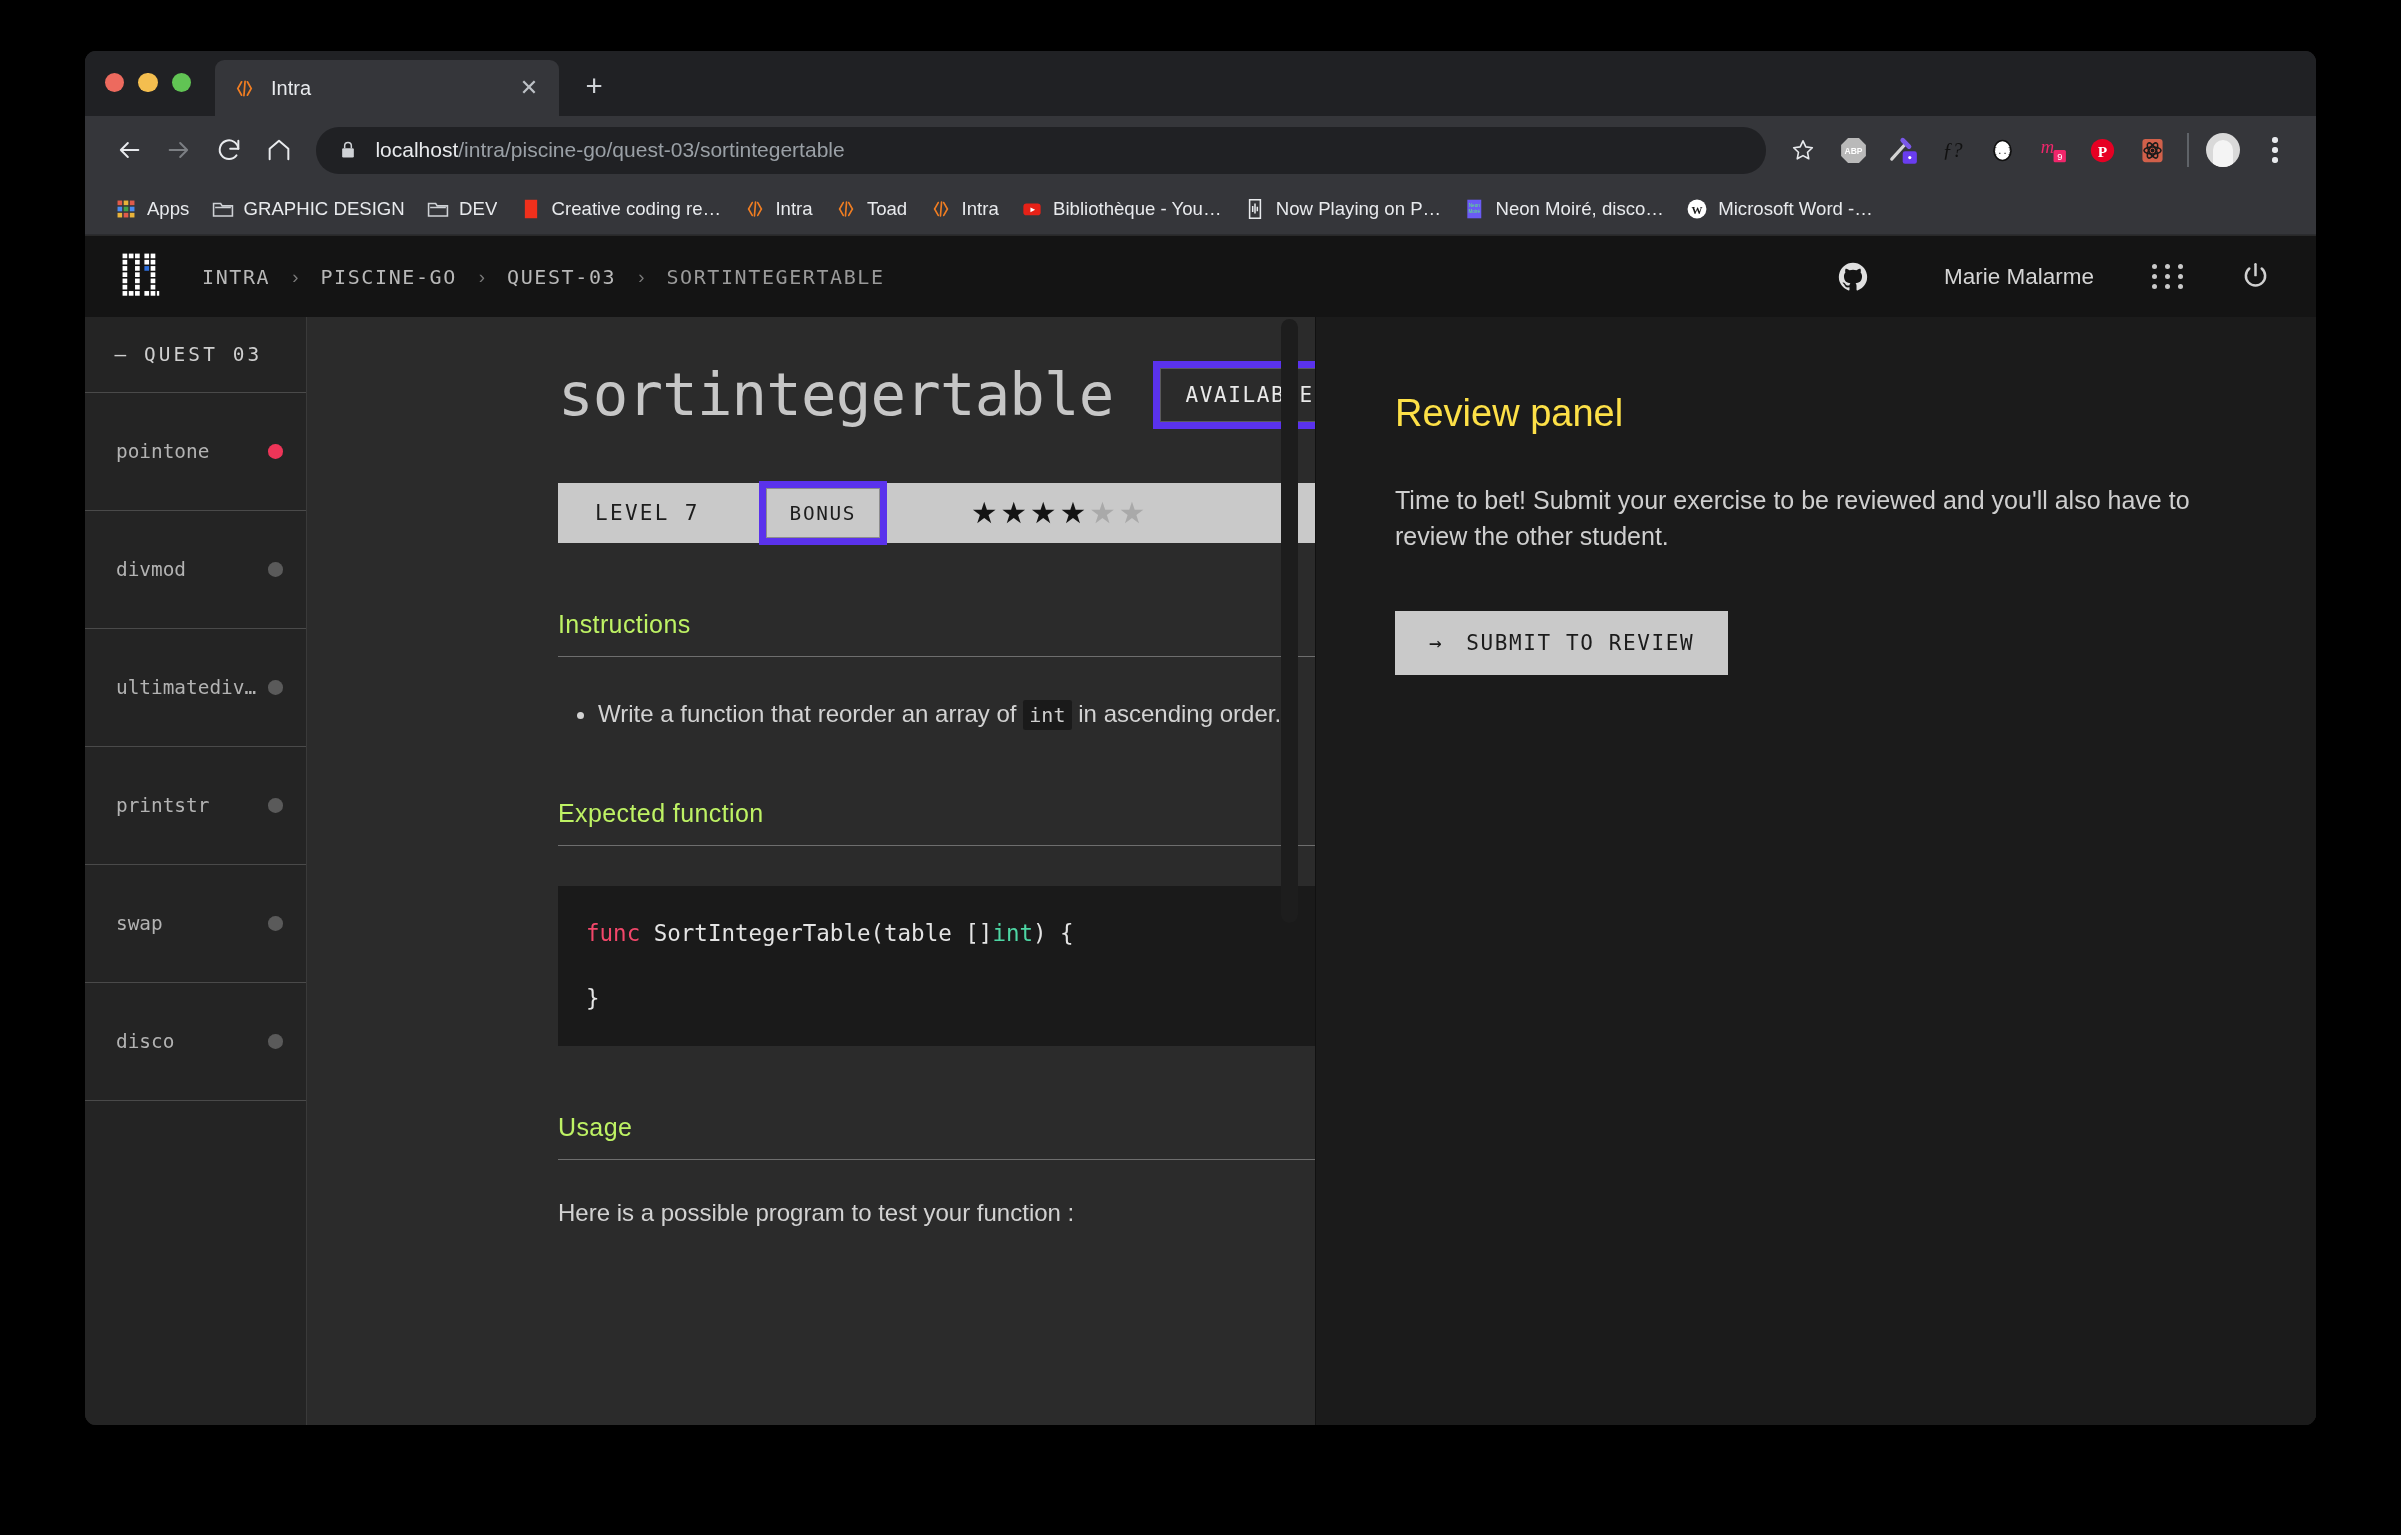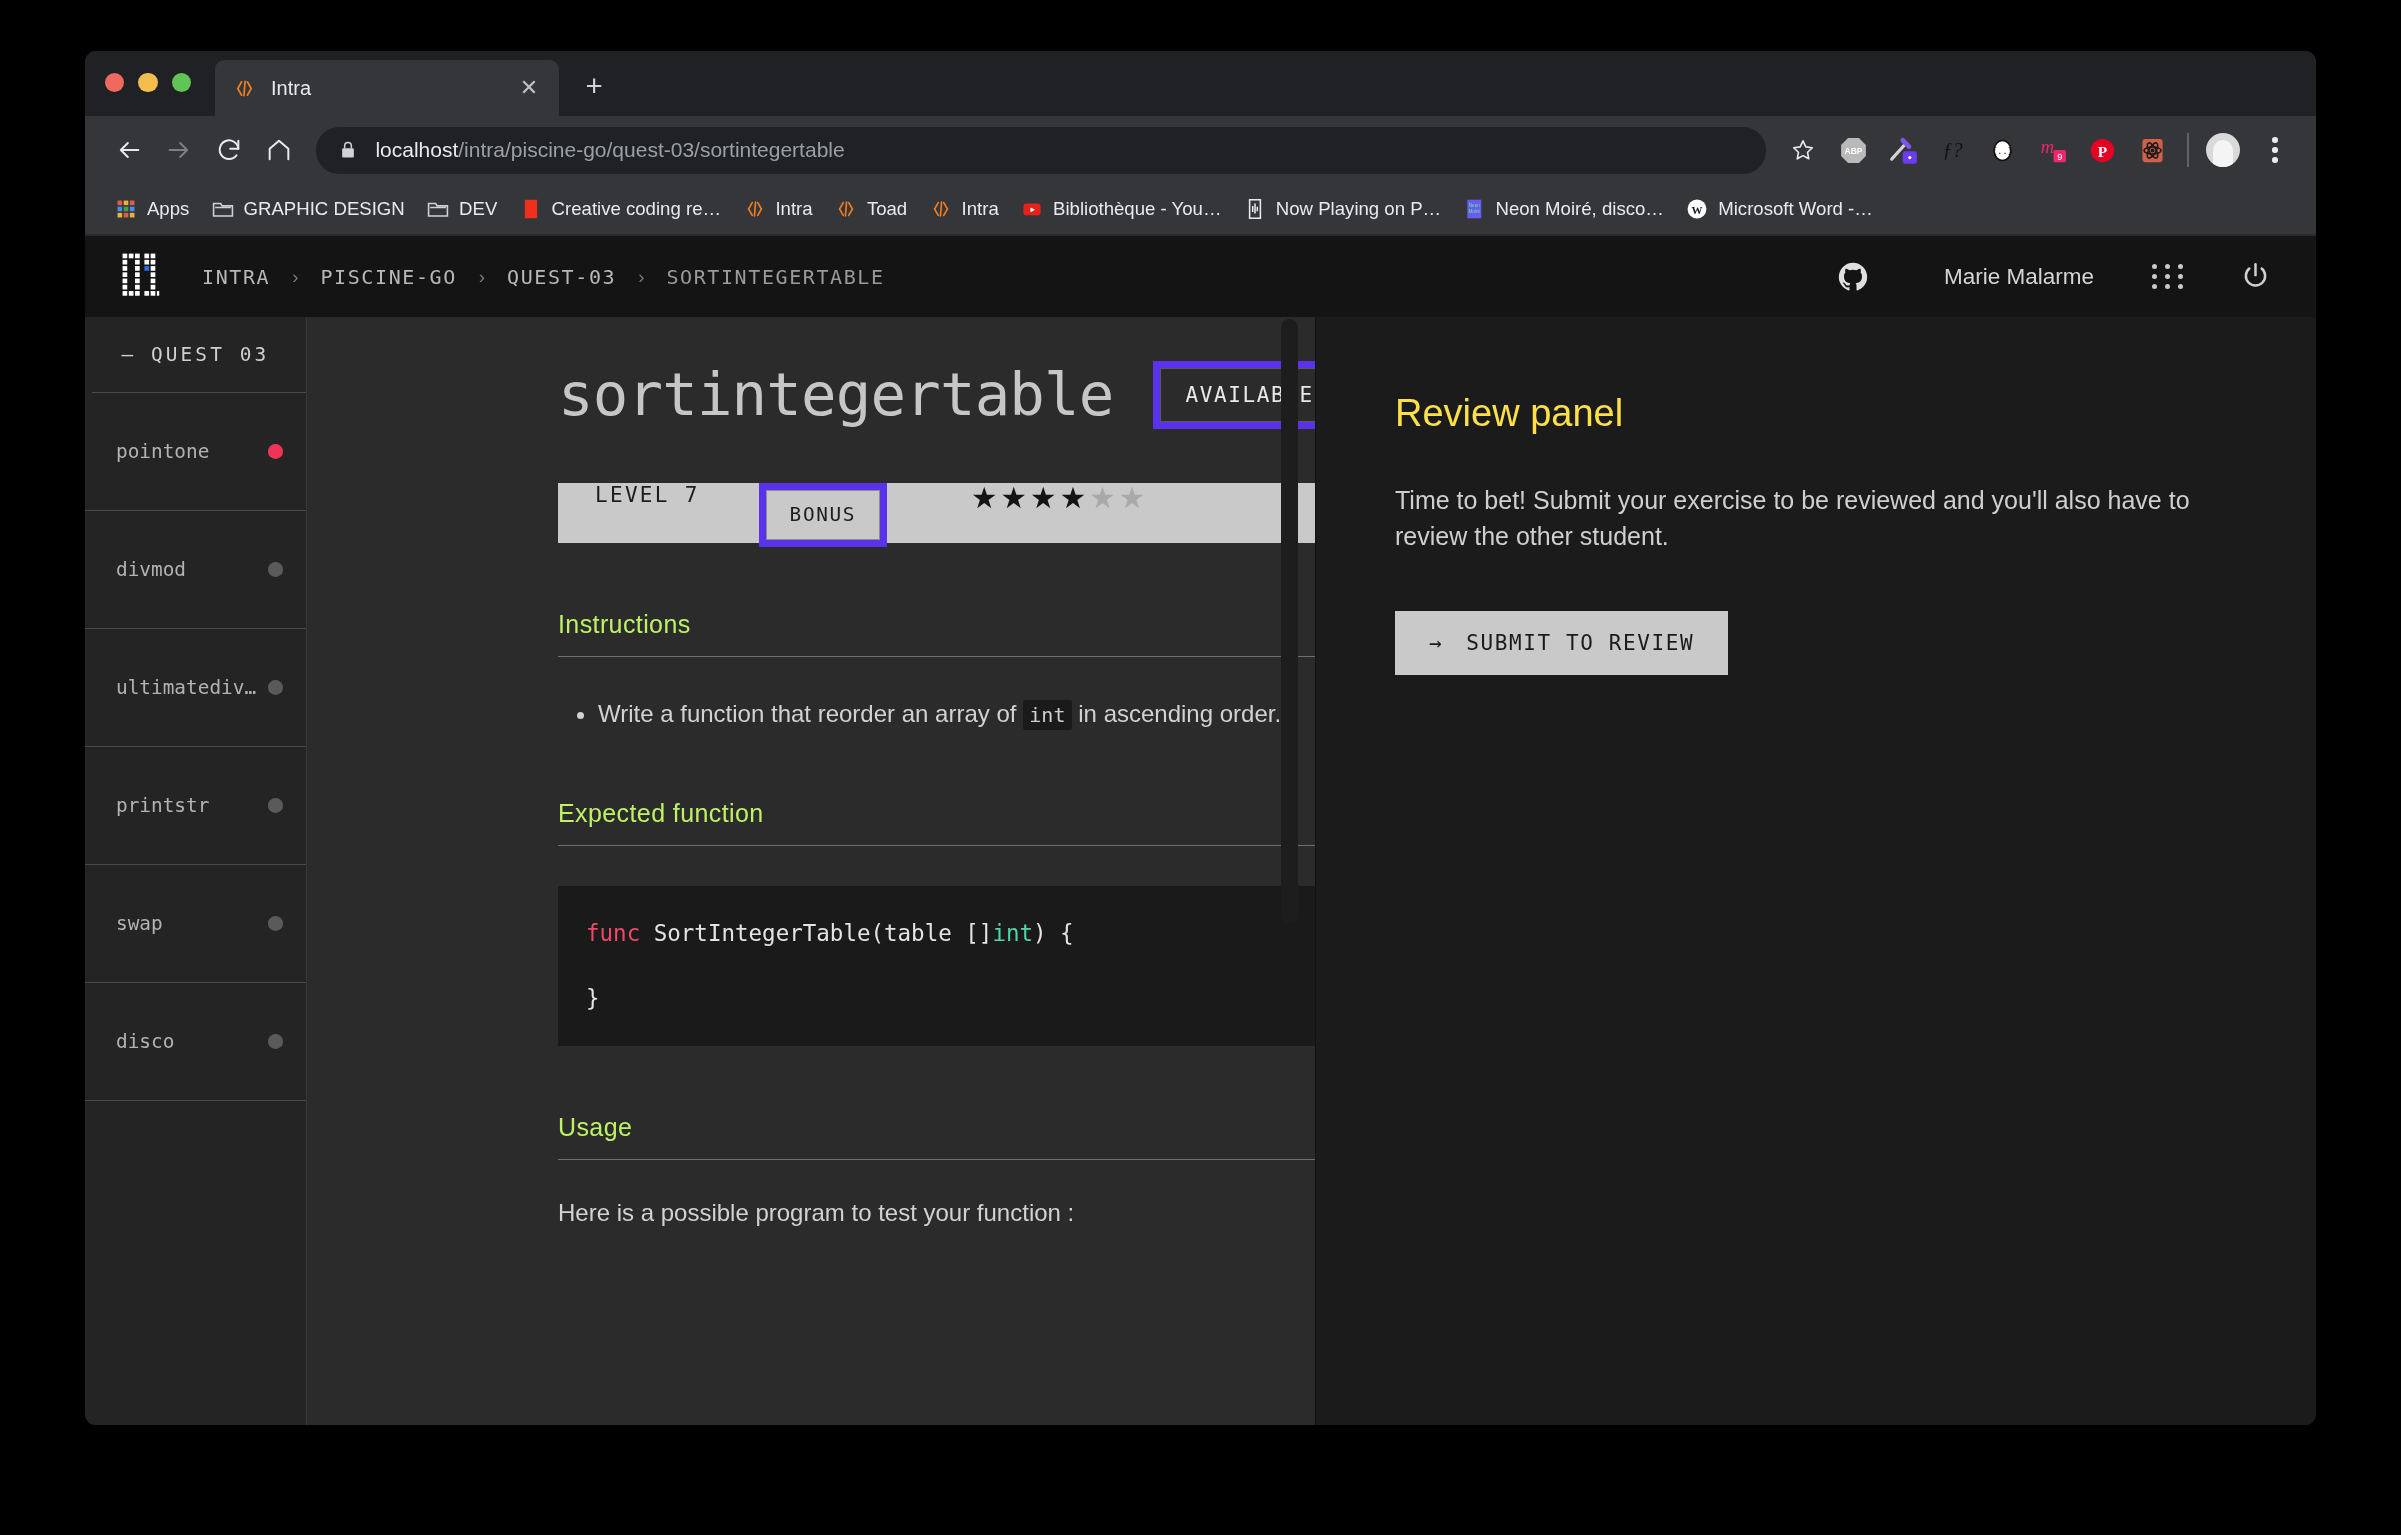--- a/index.html
+++ b/index.html
@@ -176,21 +176,20 @@
     overflow: hidden;
   }
   #questhead {
     height: 76px;
     display: flex; align-items: center;
     padding-left: 29.5px;
     color: #cfcfcf;
     font-family: "DejaVu Sans Mono", monospace;
     font-size: 19.4px; letter-spacing: 3.1px;
     border-bottom: 0.8px solid #4a4a4a;
-    margin-left: 7px;
   }
   .sbitem {
     height: 118px;
     border-bottom: 0.8px solid #4a4a4a;
     display: flex; align-items: center;
     padding: 0 23px 0 31px;
     color: #b3b3b3;
     font-family: "DejaVu Sans Mono", monospace;
     font-size: 19.4px;
   }
@@ -227,21 +226,21 @@
   }
   #availbadge .txt {
     color: #e9e9e9; font-family: "DejaVu Sans Mono", monospace;
     font-size: 21px; letter-spacing: 1.6px;
   }
 
   #metabar {
     margin-top: 54px;
     height: 60px;
     background: #c9c9c9;
-    display: flex; align-items: flex-start;
+    display: flex; align-items: center;
     width: 823px;
     padding: 0 33px 0 37px;
   }
   #metabar .level {
     color: #1d1d1d; font-family: "DejaVu Sans Mono", monospace;
     font-size: 21px; letter-spacing: 2.3px;
   }
   #bonuswrap { margin-left: 59px; border: 7px solid #5a32ec; }
   #bonusbox {
     border: 1.6px solid #8d8d8d;

